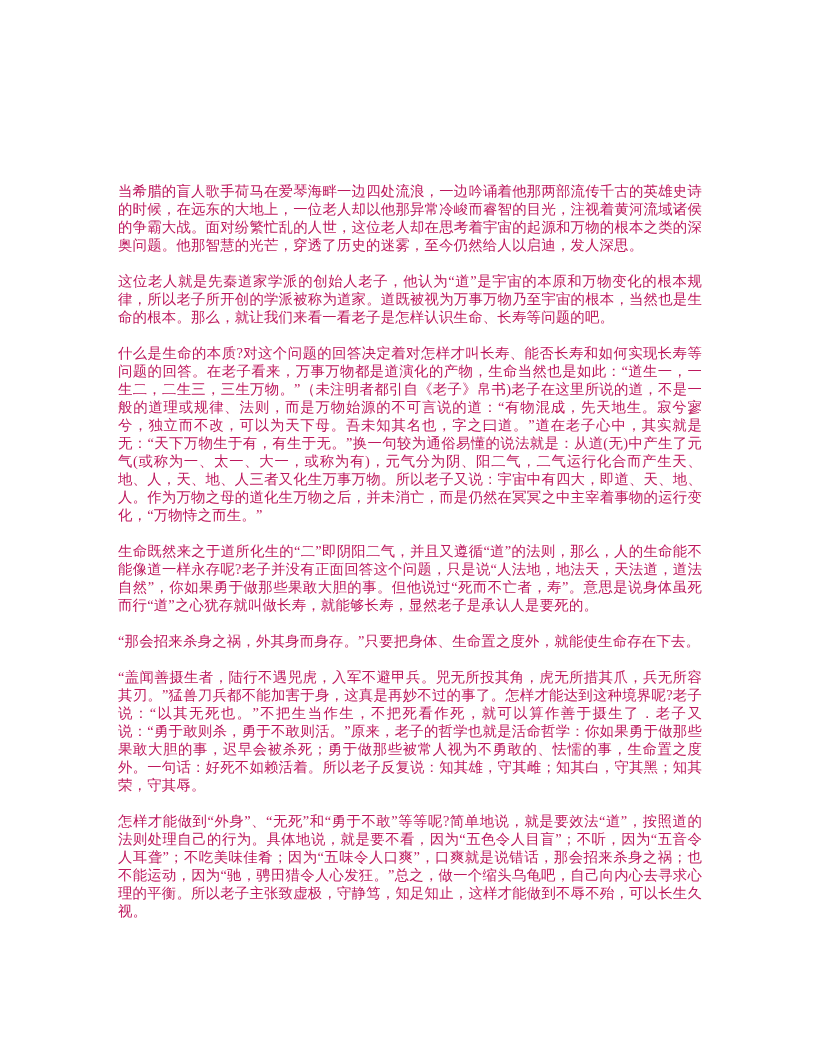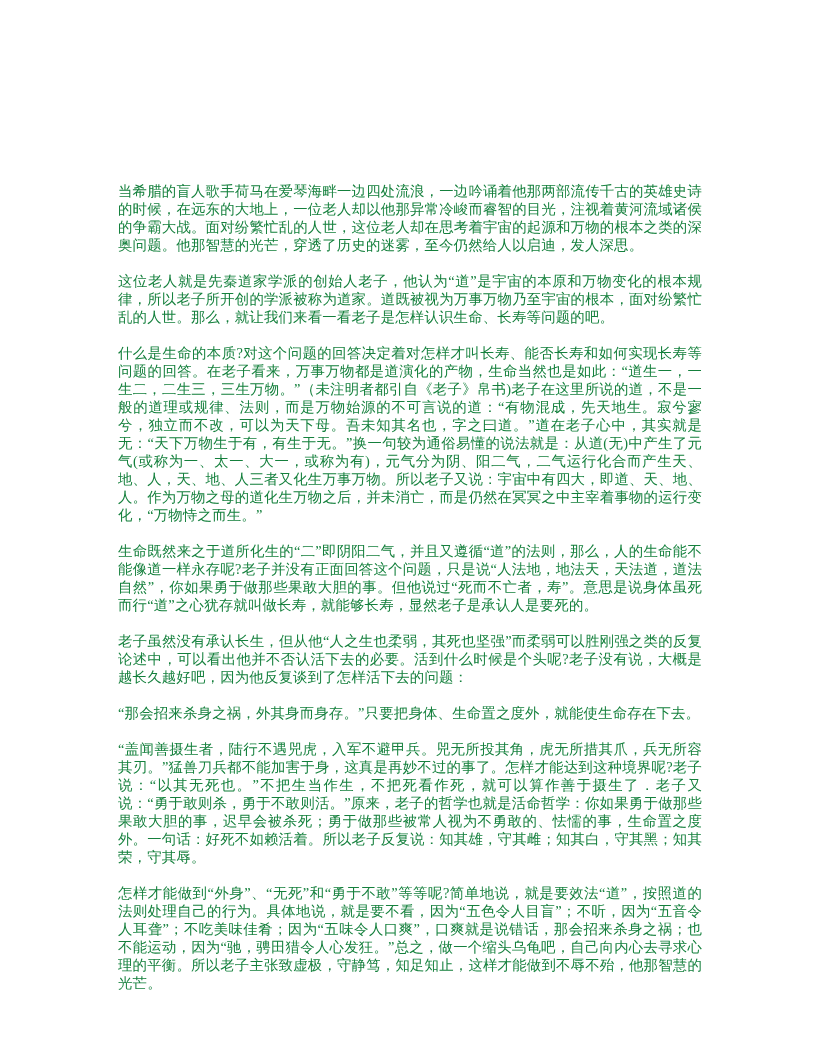--- a/index.html
+++ b/index.html
@@ -15,40 +15,39 @@
     overflow: hidden;
   }
   .text-block {
     position: absolute;
     left: 118px;
     top: 182px;
     width: 584px;
     font-family: "Liberation Serif", "DejaVu Serif", serif;
     font-size: 14.4px;
     line-height: 18px;
-    color: #15803d;
+    color: #be185d;
     text-align: justify;
     text-justify: inter-ideograph;
     letter-spacing: 0.2px;
   }
   .text-block p {
     margin: 0 0 18px 0;
     text-indent: 0;
   }
   .text-block p:last-child {
     margin-bottom: 0;
   }
 </style>
 </head>
 <body>
 
 <div class="page">
   <div class="text-block">
     <p>当希腊的盲人歌手荷马在爱琴海畔一边四处流浪，一边吟诵着他那两部流传千古的英雄史诗的时候，在远东的大地上，一位老人却以他那异常冷峻而睿智的目光，注视着黄河流域诸侯的争霸大战。面对纷繁忙乱的人世，这位老人却在思考着宇宙的起源和万物的根本之类的深奥问题。他那智慧的光芒，穿透了历史的迷雾，至今仍然给人以启迪，发人深思。</p>
-    <p>这位老人就是先秦道家学派的创始人老子，他认为“道”是宇宙的本原和万物变化的根本规律，所以老子所开创的学派被称为道家。道既被视为万事万物乃至宇宙的根本，面对纷繁忙乱的人世。那么，就让我们来看一看老子是怎样认识生命、长寿等问题的吧。</p>
+    <p>这位老人就是先秦道家学派的创始人老子，他认为“道”是宇宙的本原和万物变化的根本规律，所以老子所开创的学派被称为道家。道既被视为万事万物乃至宇宙的根本，当然也是生命的根本。那么，就让我们来看一看老子是怎样认识生命、长寿等问题的吧。</p>
     <p>什么是生命的本质?对这个问题的回答决定着对怎样才叫长寿、能否长寿和如何实现长寿等问题的回答。在老子看来，万事万物都是道演化的产物，生命当然也是如此：“道生一，一生二，二生三，三生万物。”（未注明者都引自《老子》帛书)老子在这里所说的道，不是一般的道理或规律、法则，而是万物始源的不可言说的道：“有物混成，先天地生。寂兮寥兮，独立而不改，可以为天下母。吾未知其名也，字之曰道。”道在老子心中，其实就是无：“天下万物生于有，有生于无。”换一句较为通俗易懂的说法就是：从道(无)中产生了元气(或称为一、太一、大一，或称为有)，元气分为阴、阳二气，二气运行化合而产生天、地、人，天、地、人三者又化生万事万物。所以老子又说：宇宙中有四大，即道、天、地、人。作为万物之母的道化生万物之后，并未消亡，而是仍然在冥冥之中主宰着事物的运行变化，“万物恃之而生。”</p>
     <p>生命既然来之于道所化生的“二”即阴阳二气，并且又遵循“道”的法则，那么，人的生命能不能像道一样永存呢?老子并没有正面回答这个问题，只是说“人法地，地法天，天法道，道法自然”，你如果勇于做那些果敢大胆的事。但他说过“死而不亡者，寿”。意思是说身体虽死而行“道”之心犹存就叫做长寿，就能够长寿，显然老子是承认人是要死的。</p>
-    <p>老子虽然没有承认长生，但从他“人之生也柔弱，其死也坚强”而柔弱可以胜刚强之类的反复论述中，可以看出他并不否认活下去的必要。活到什么时候是个头呢?老子没有说，大概是越长久越好吧，因为他反复谈到了怎样活下去的问题：</p>
     <p>“那会招来杀身之祸，外其身而身存。”只要把身体、生命置之度外，就能使生命存在下去。</p>
     <p>“盖闻善摄生者，陆行不遇兕虎，入军不避甲兵。兕无所投其角，虎无所措其爪，兵无所容其刃。”猛兽刀兵都不能加害于身，这真是再妙不过的事了。怎样才能达到这种境界呢?老子说：“以其无死也。”不把生当作生，不把死看作死，就可以算作善于摄生了．老子又说：“勇于敢则杀，勇于不敢则活。”原来，老子的哲学也就是活命哲学：你如果勇于做那些果敢大胆的事，迟早会被杀死；勇于做那些被常人视为不勇敢的、怯懦的事，生命置之度外。一句话：好死不如赖活着。所以老子反复说：知其雄，守其雌；知其白，守其黑；知其荣，守其辱。</p>
-    <p>怎样才能做到“外身”、“无死”和“勇于不敢”等等呢?简单地说，就是要效法“道”，按照道的法则处理自己的行为。具体地说，就是要不看，因为“五色令人目盲”；不听，因为“五音令人耳聋”；不吃美味佳肴；因为“五味令人口爽”，口爽就是说错话，那会招来杀身之祸；也不能运动，因为“驰，骋田猎令人心发狂。”总之，做一个缩头乌龟吧，自己向内心去寻求心理的平衡。所以老子主张致虚极，守静笃，知足知止，这样才能做到不辱不殆，他那智慧的光芒。</p>
+    <p>怎样才能做到“外身”、“无死”和“勇于不敢”等等呢?简单地说，就是要效法“道”，按照道的法则处理自己的行为。具体地说，就是要不看，因为“五色令人目盲”；不听，因为“五音令人耳聋”；不吃美味佳肴；因为“五味令人口爽”，口爽就是说错话，那会招来杀身之祸；也不能运动，因为“驰，骋田猎令人心发狂。”总之，做一个缩头乌龟吧，自己向内心去寻求心理的平衡。所以老子主张致虚极，守静笃，知足知止，这样才能做到不辱不殆，可以长生久视。</p>
   </div>
 </div>
 
 </body></html>

